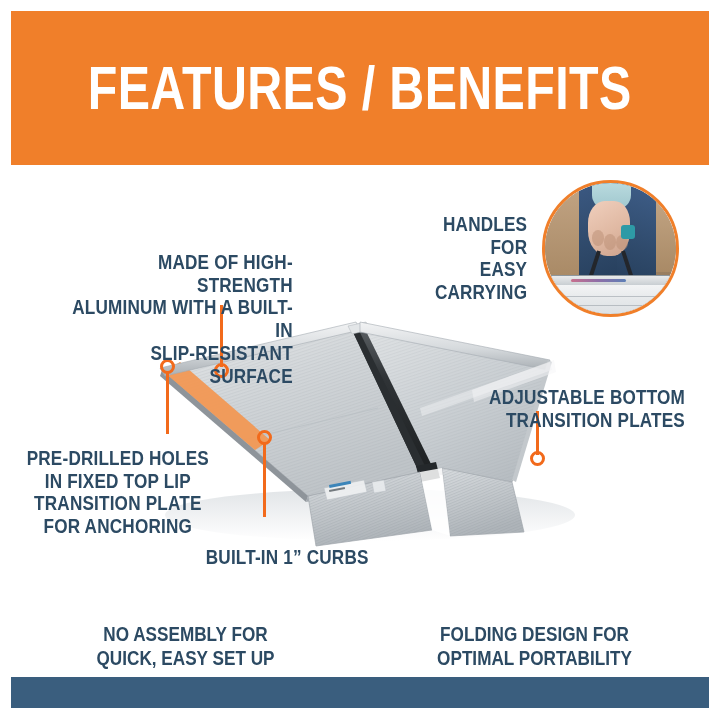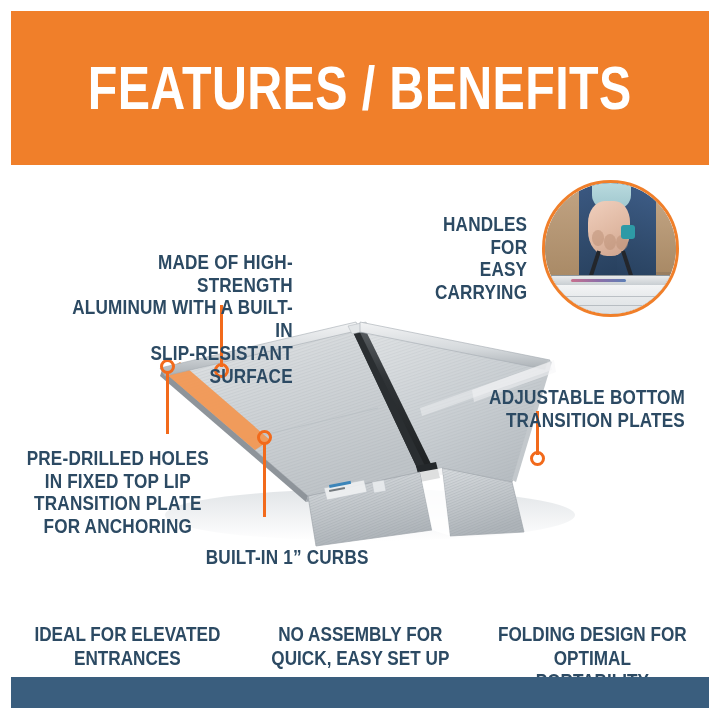--- a/index.html
+++ b/index.html
@@ -308,24 +308,20 @@
       <div class="ph-rail"></div>
       <div class="ph-stripe"></div>
       <div class="ph-deck"></div>
       <div class="ph-deckline" style="top:86%"></div>
       <div class="ph-deckline" style="top:93%"></div>
     </div>
   </div>
 
   <div class="bottom-row">
     <div class="bottom-col">
-      <span>IDEAL FOR ELEVATED
-ENTRANCES</span>
-    </div>
-    <div class="bottom-col">
       <span>NO ASSEMBLY FOR
 QUICK, EASY SET UP</span>
     </div>
     <div class="bottom-col">
       <span>FOLDING DESIGN FOR
 OPTIMAL PORTABILITY</span>
     </div>
   </div>
 
   <div class="footer-bar"></div>

